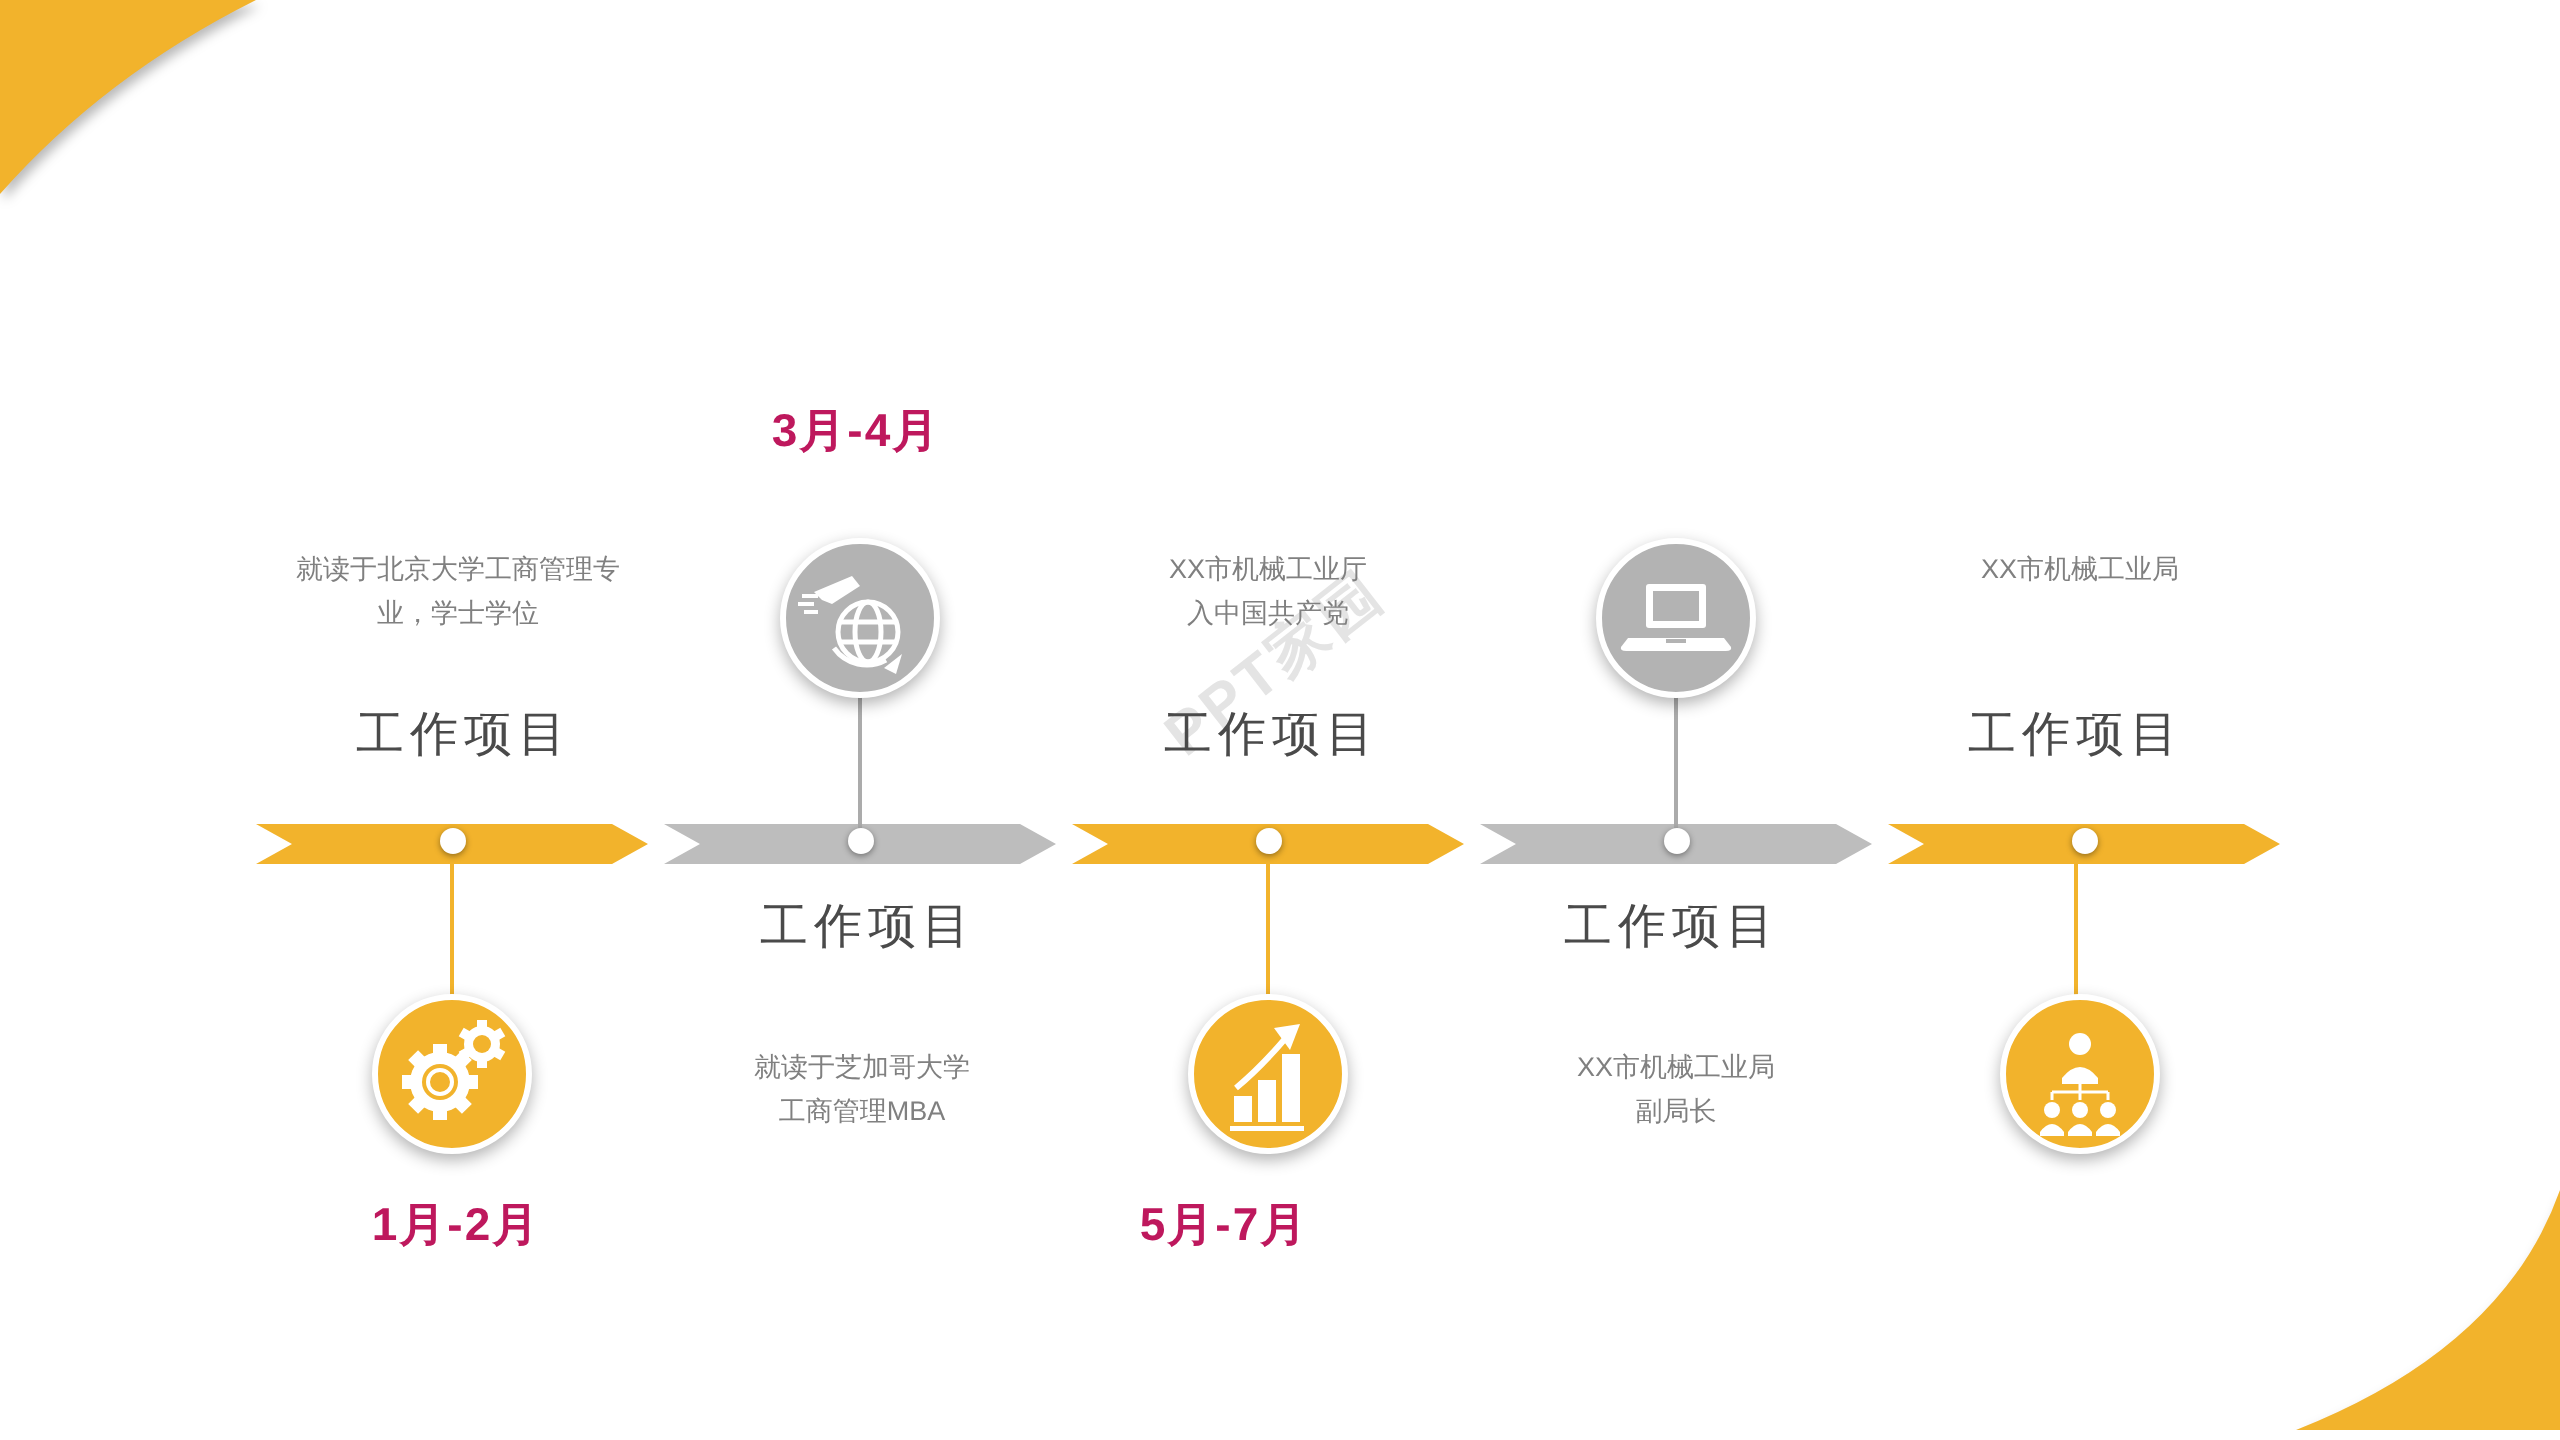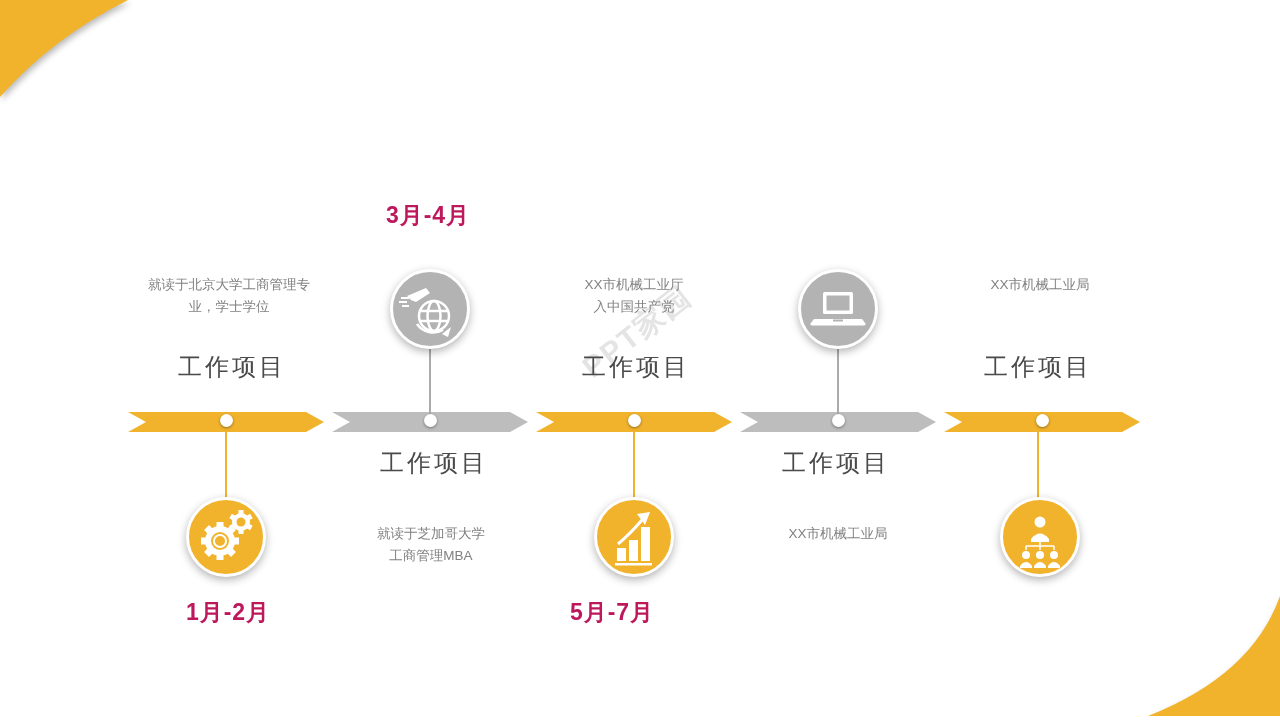--- a/index.html
+++ b/index.html
@@ -209,18 +209,19 @@
   <div class="desc bottom-side" style="left:431px">
     <span>就读于芝加哥大学</span>
     <span>工商管理MBA</span>
   </div>
   <div class="desc top-side" style="left:634px">
     <span>XX市机械工业厅</span>
     <span>入中国共产党</span>
   </div>
   <div class="desc bottom-side" style="left:838px">
     <span>XX市机械工业局</span>
+    <span>副局长</span>
   </div>
   <div class="desc top-side" style="left:1040px">
     <span>XX市机械工业局</span>
   </div>
 
 </div>
 
 </body></html>

